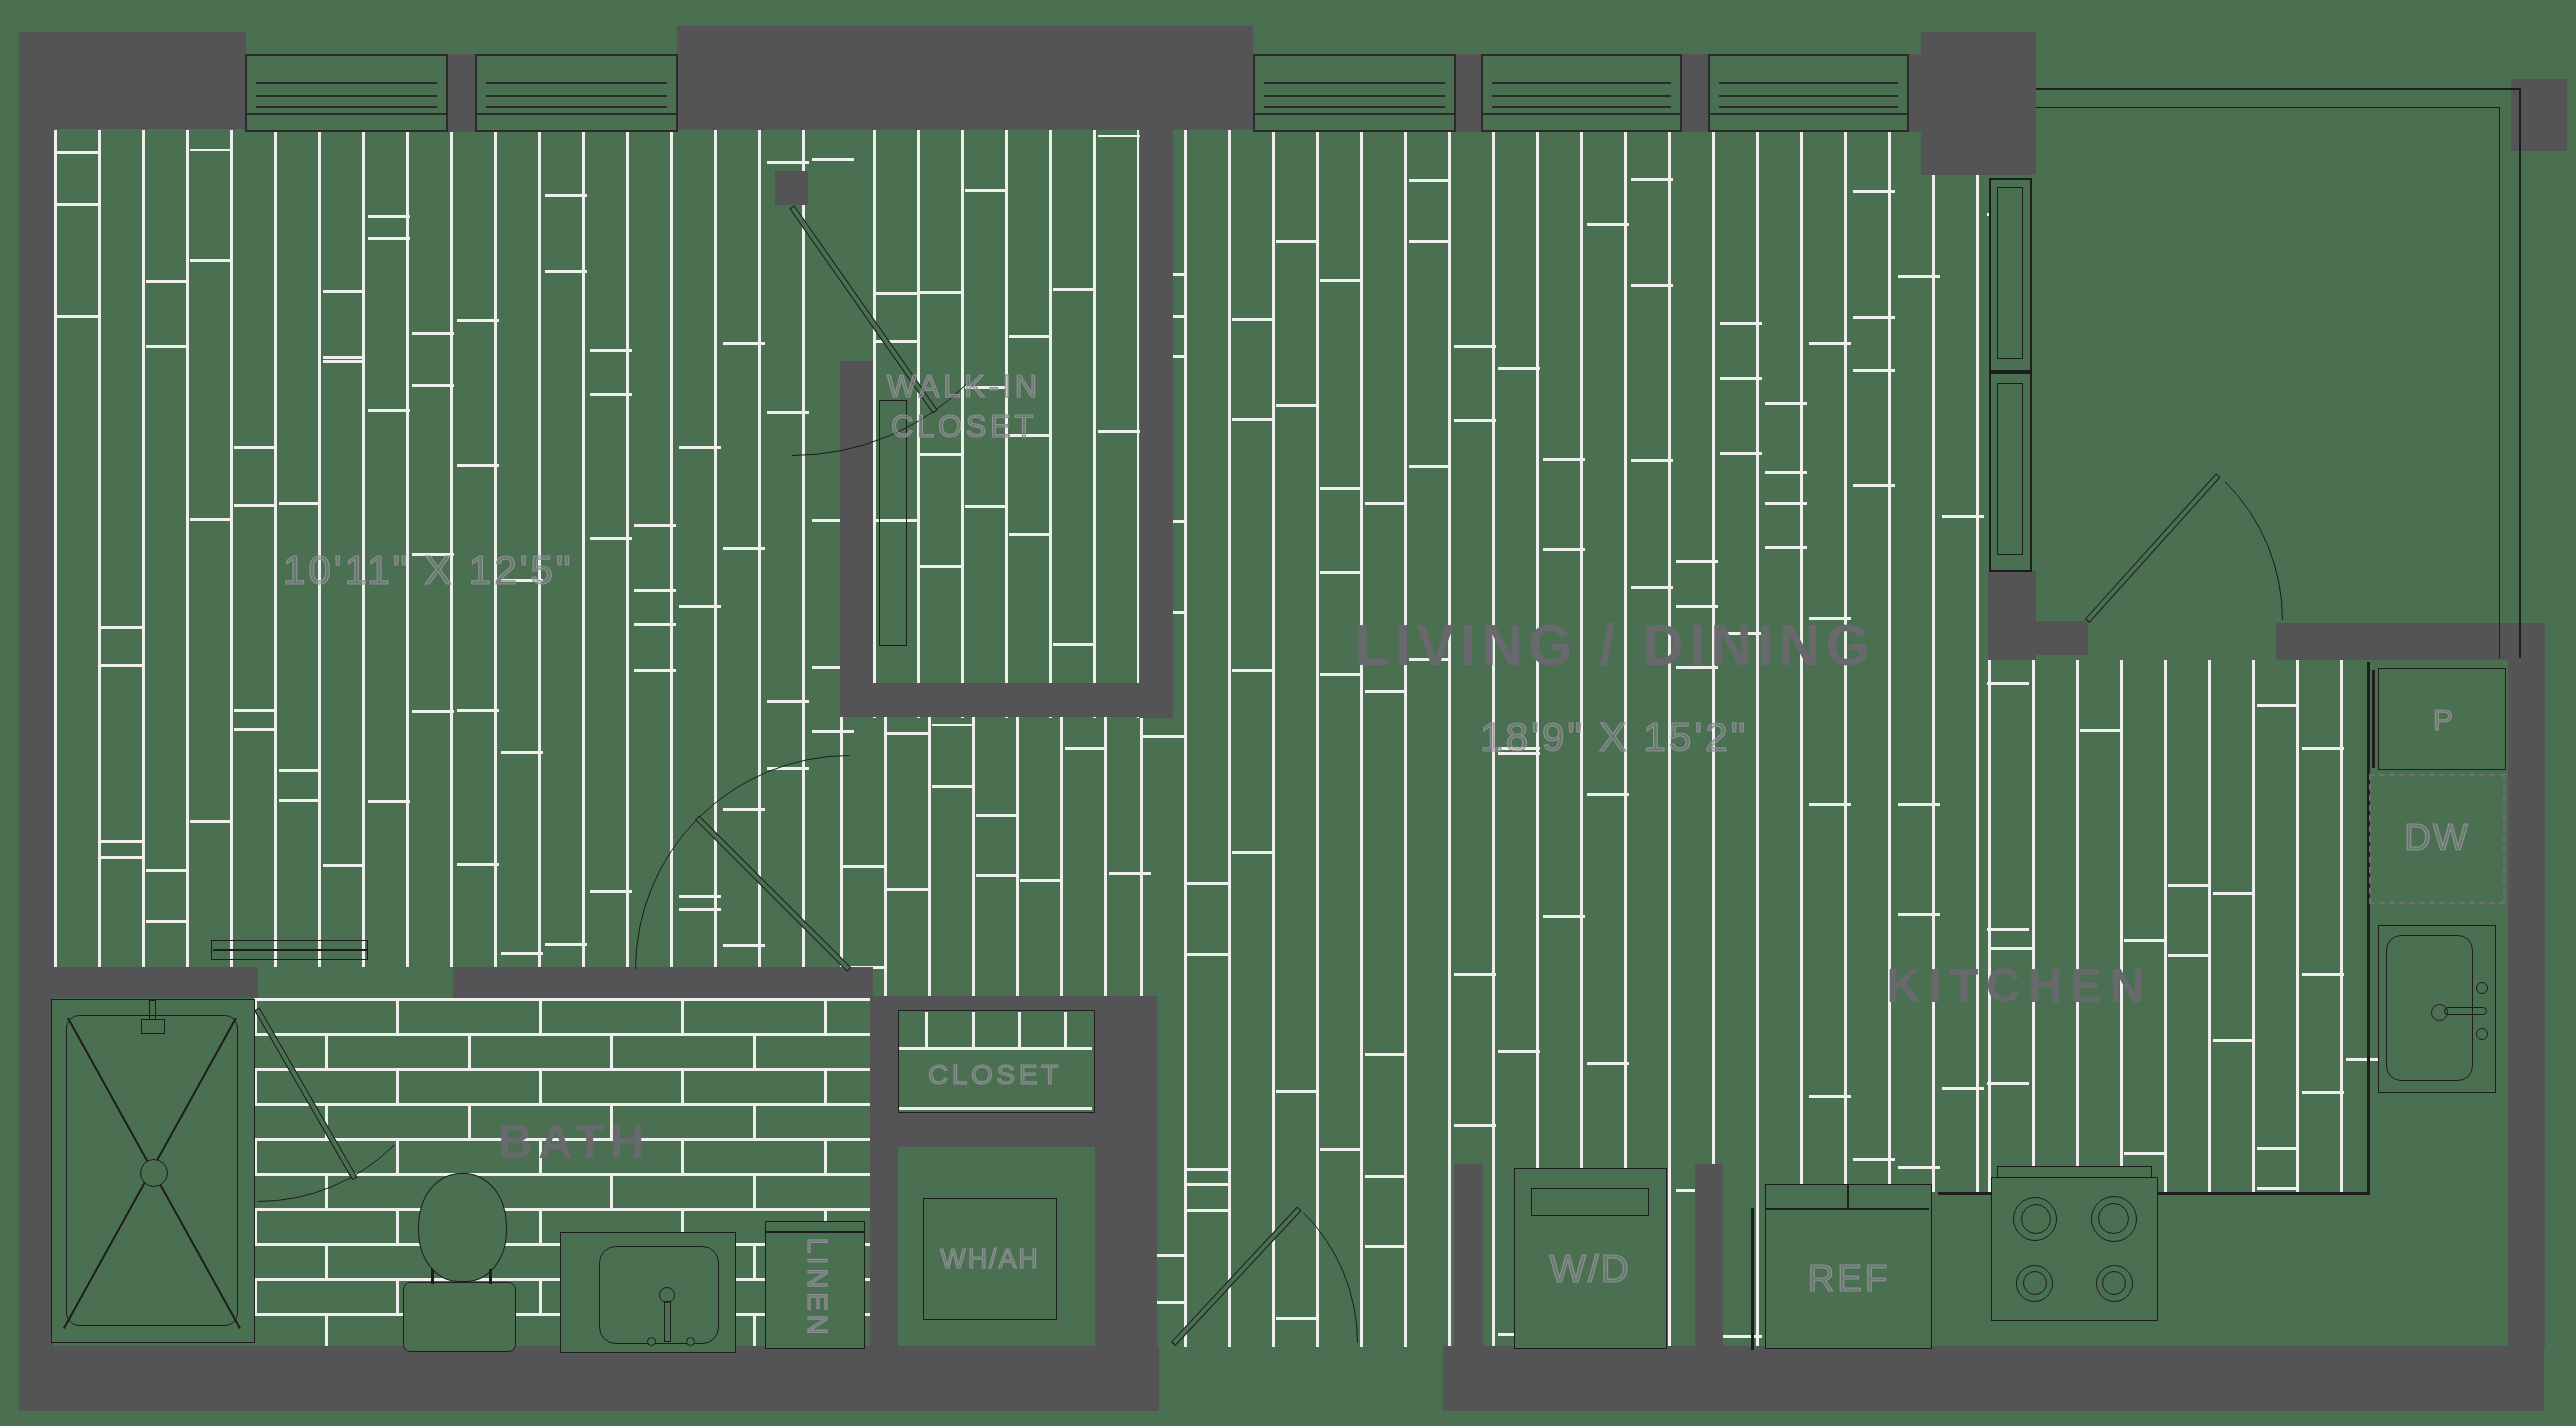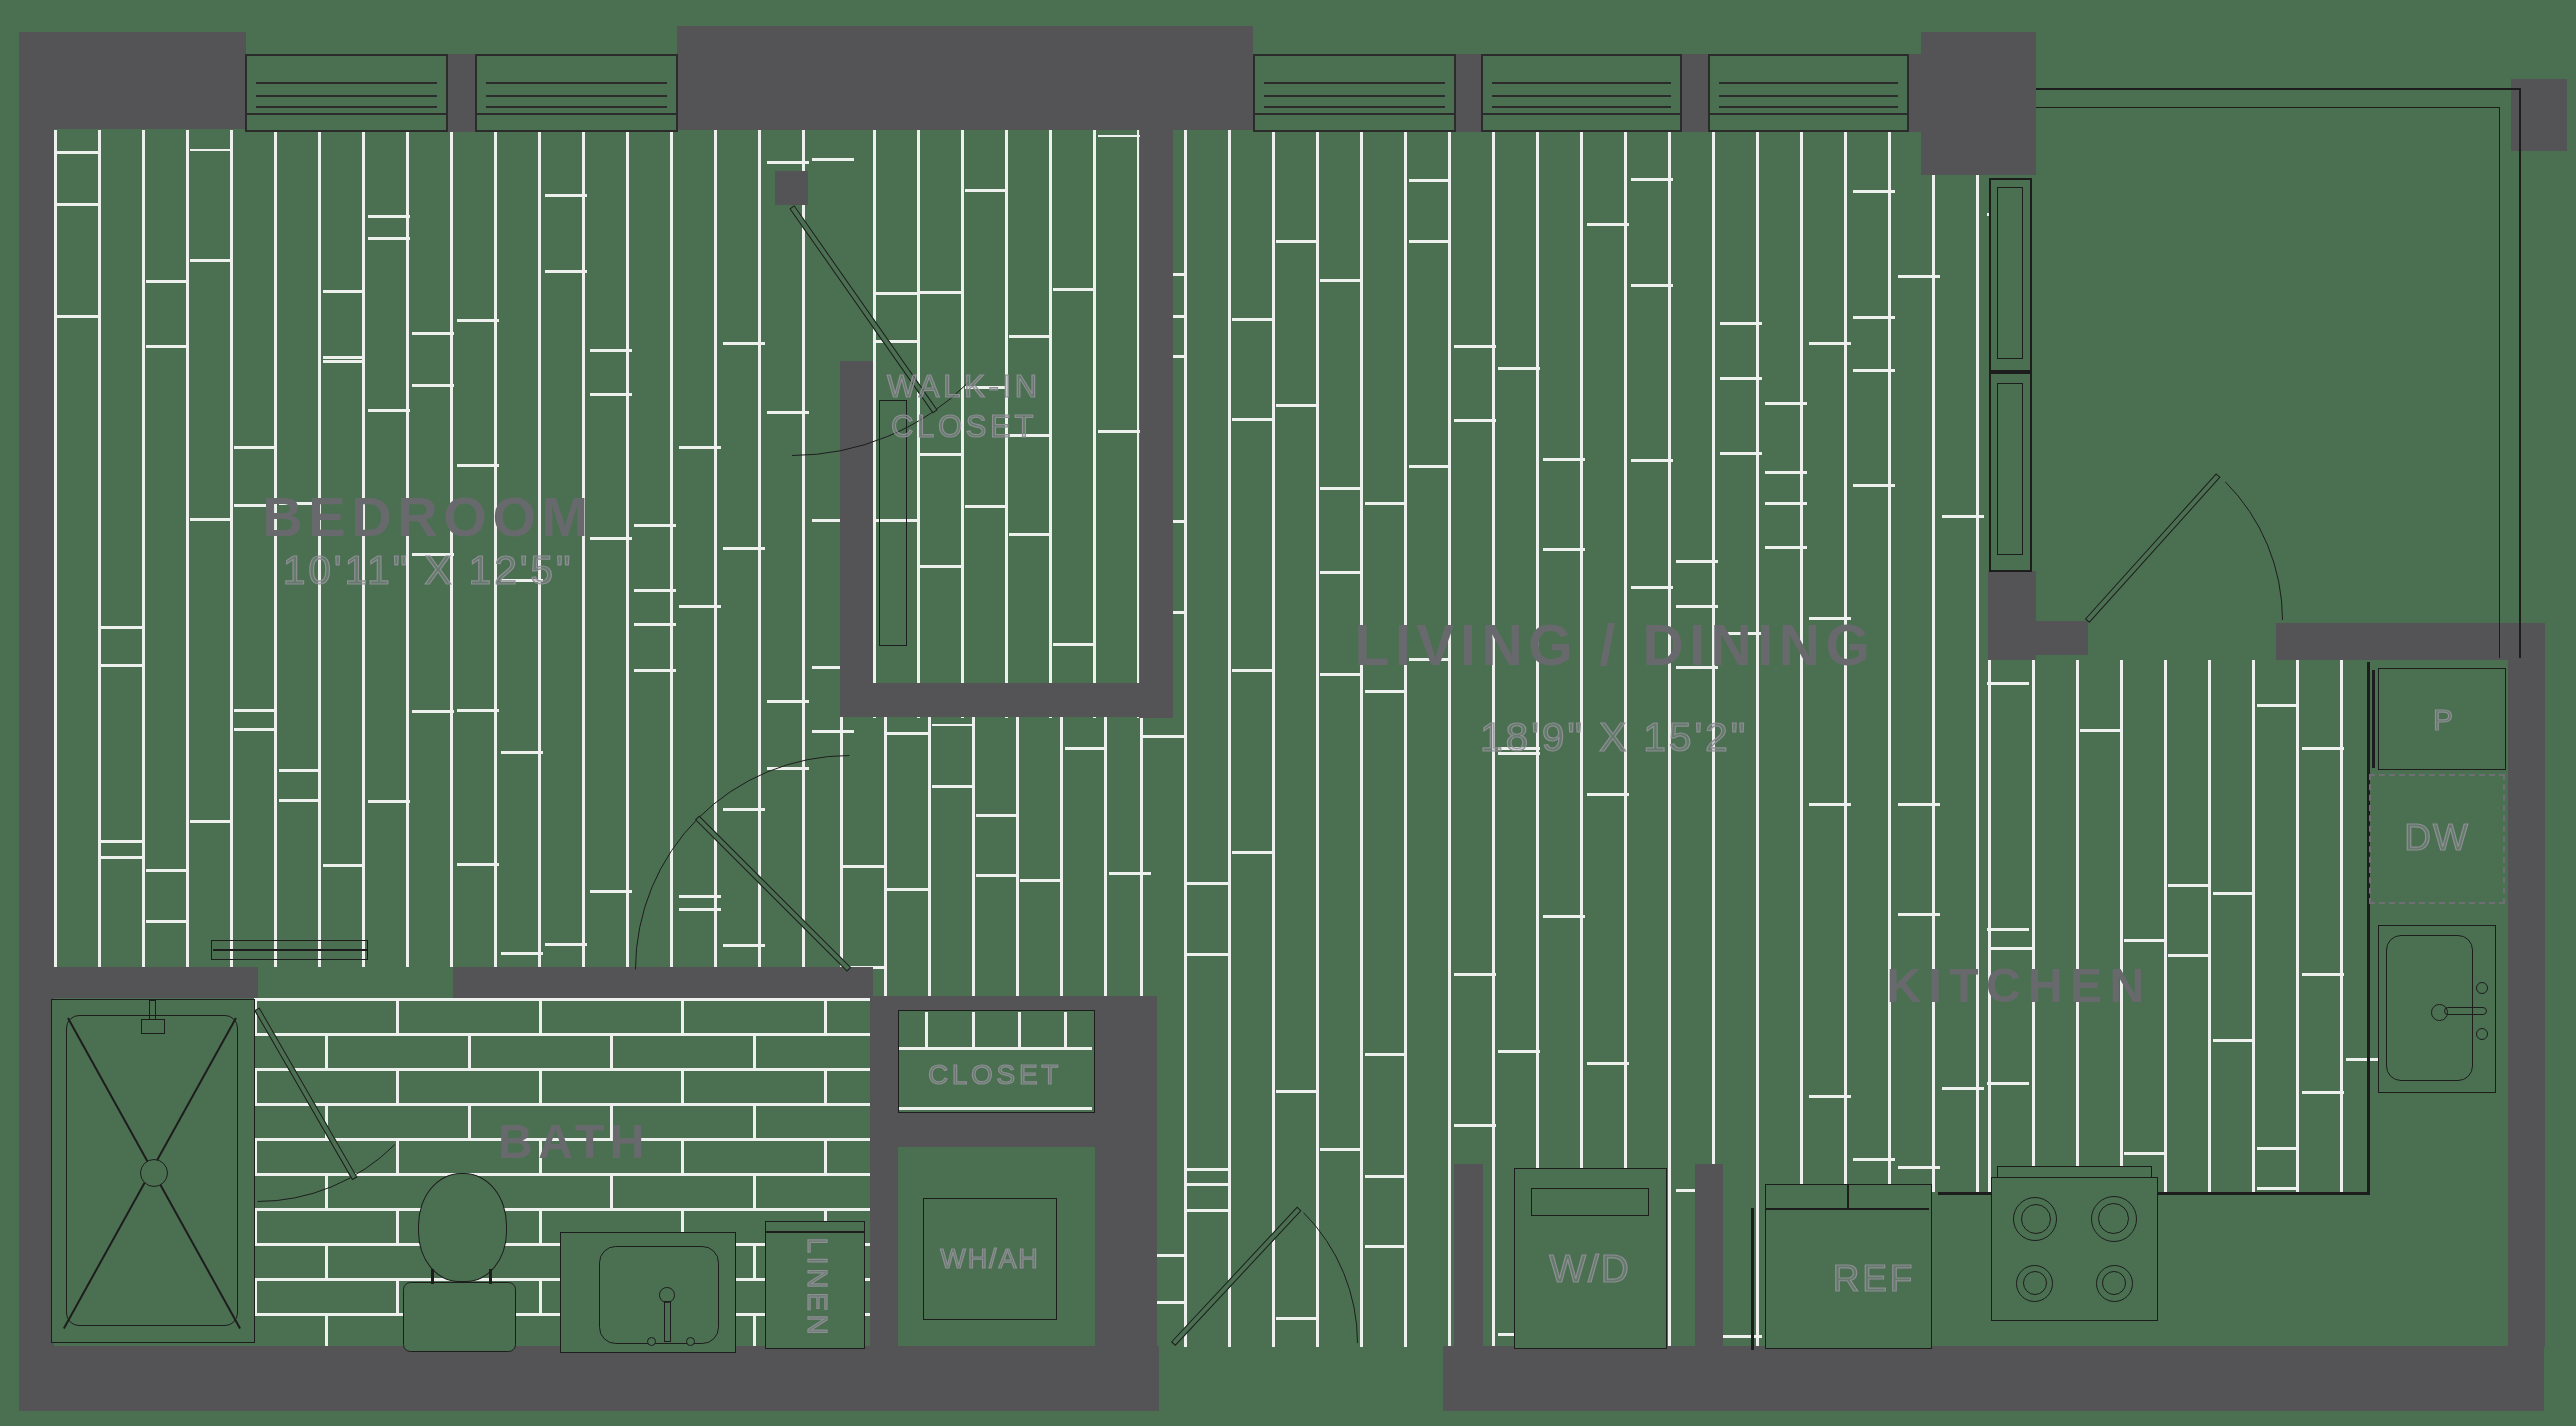--- a/index.html
+++ b/index.html
@@ -437,32 +437,31 @@
   <div class="leaf" style="left:257px;top:1006px;width:196px;transform:rotate(60deg);"></div>
   <div class="arc" style="left:635px;top:755px;width:429px;height:429px;clip-path:polygon(50% 50%,0% 50%,0% 0%,50% 0%);"></div>
   <div class="leaf" style="left:849px;top:967px;width:215px;transform:rotate(-135deg);"></div>
   <div class="arc" style="left:542px;top:-44px;width:500px;height:500px;clip-path:polygon(50% 50%,100% 100%,50% 100%);"></div>
   <div class="leaf" style="left:792px;top:204px;width:250px;transform:rotate(55deg);"></div>
   <div class="arc" style="left:988px;top:1158px;width:370px;height:370px;clip-path:polygon(50% 50%,100% 0%,100% 50%);"></div>
   <div class="leaf" style="left:1173px;top:1341px;width:185px;transform:rotate(-47deg);"></div>
   <div class="arc" style="left:1891px;top:424px;width:392px;height:392px;clip-path:polygon(50% 50%,100% 0%,100% 50%);"></div>
   <div class="leaf" style="left:2087px;top:618px;width:196px;transform:rotate(-48deg);"></div>
 
-  <div class="label solid" style="left:428px;top:516px;font-size:56px;letter-spacing:5.6px;">BEDROOM</div>
   <div class="label outline" style="left:428px;top:570px;font-size:41px;letter-spacing:2.8px;">10'11" X 12'5"</div>
   <div class="label outline" style="left:964px;top:407px;font-size:31px;letter-spacing:3.7px;line-height:1.3;">
     <span>WALK-IN</span><br>
     <span>CLOSET</span>
   </div>
   <div class="label solid" style="left:1615px;top:645px;font-size:57px;letter-spacing:5.6px;">LIVING / DINING</div>
   <div class="label outline" style="left:1614px;top:737px;font-size:41px;letter-spacing:2.8px;">18'9" X 15'2"</div>
   <div class="label solid" style="left:2019px;top:985px;font-size:48px;letter-spacing:7.4px;">KITCHEN</div>
   <div class="label solid" style="left:574px;top:1141px;font-size:48px;letter-spacing:5.6px;">BATH</div>
   <div class="label outline" style="left:995px;top:1075px;font-size:28px;letter-spacing:3.7px;">CLOSET</div>
   <div class="label outline" style="left:990px;top:1259px;font-size:27px;letter-spacing:1.9px;">WH/AH</div>
   <div class="label outline" style="left:817px;top:1288px;font-size:28px;letter-spacing:3.7px;writing-mode:vertical-lr;">LINEN</div>
   <div class="label outline" style="left:1590px;top:1269px;font-size:39px;letter-spacing:1.9px;">W/D</div>
-  <div class="label outline" style="left:1849px;top:1279px;font-size:37px;letter-spacing:2.8px;margin-left:25px;">REF</div>
+  <div class="label outline" style="left:1849px;top:1279px;font-size:37px;letter-spacing:2.8px;">REF</div>
   <div class="label outline" style="left:2443px;top:720px;font-size:30px;">P</div>
   <div class="label outline" style="left:2437px;top:838px;font-size:37px;letter-spacing:1.9px;">DW</div>
 
 </div>
 
 
 </body></html>

